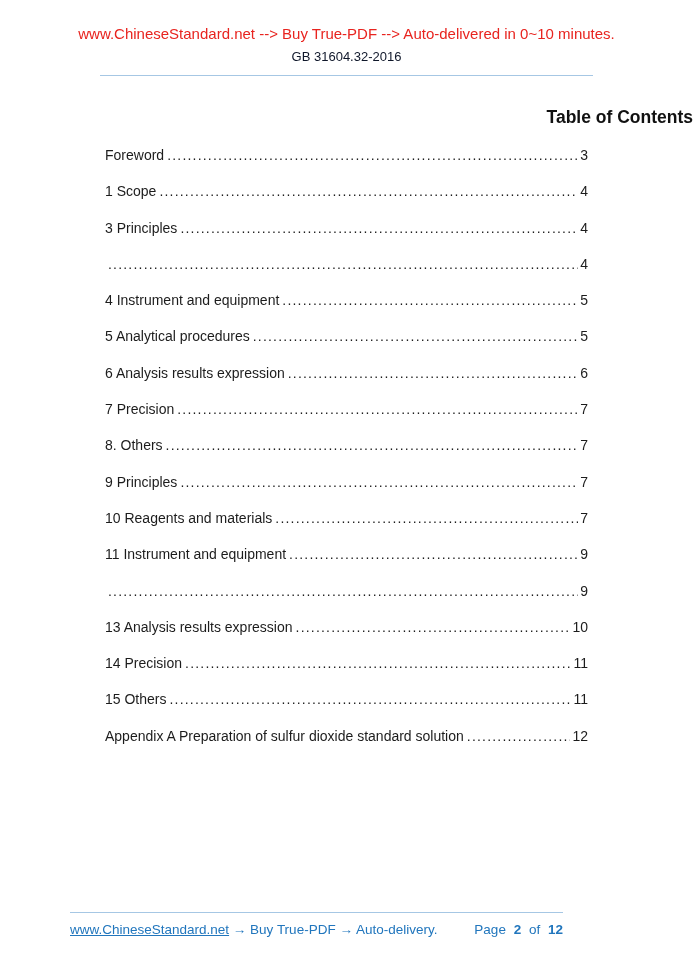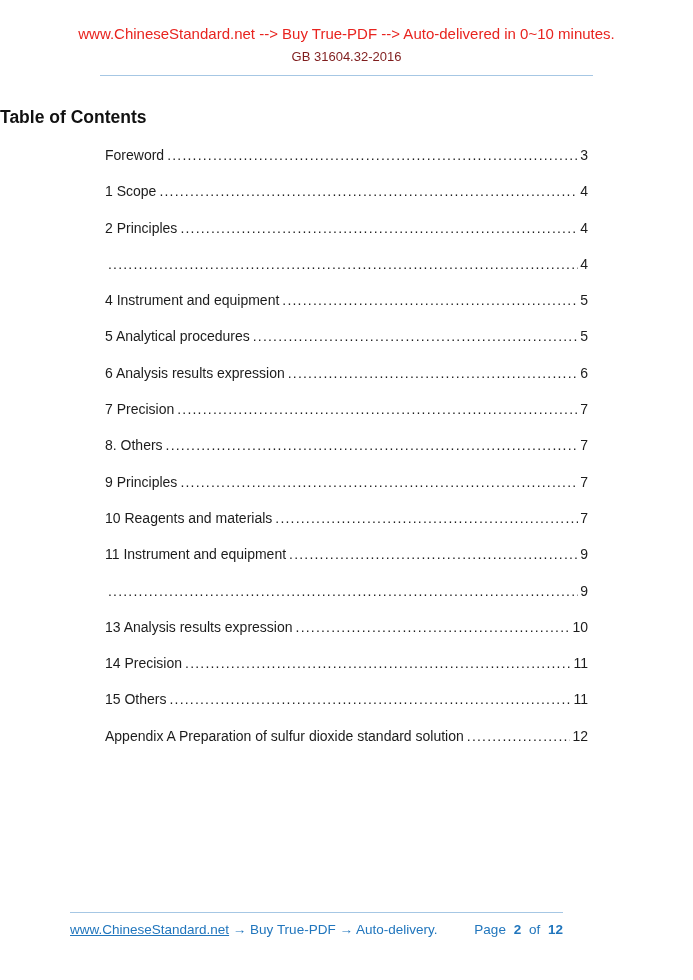--- a/index.html
+++ b/index.html
@@ -20,33 +20,33 @@
     text-align: center;
     font-size: 15px;
     line-height: 16px;
     color: #e8241f;
   }
   .std-code {
     margin-top: 8px;
     text-align: center;
     font-size: 13px;
     line-height: 13px;
-    color: #7f1d1d;
+    color: #0f172a;
   }
   .rule {
     width: 493px;
     margin: 0 auto;
     border-top: 1px solid #a6c7e4;
   }
   .header-rule { margin-top: 12px; }
 
   
   .title {
     margin-top: 31px;
-    text-align: left;
+    text-align: right;
     font-size: 17.5px;
     line-height: 20px;
     font-weight: bold;
     color: #111111;
   }
 
   
   .toc {
     margin: 10px 105px 0 105px;
     width: 483px;
@@ -112,21 +112,21 @@
         <span class="toc-label">Foreword</span>
         <span class="toc-dots">............................................................................................................................................................................................................................</span>
         <span class="toc-page">3</span>
       </div>
       <div class="toc-row">
         <span class="toc-label">1 Scope</span>
         <span class="toc-dots">............................................................................................................................................................................................................................</span>
         <span class="toc-page">4</span>
       </div>
       <div class="toc-row">
-        <span class="toc-label">2 Principles</span>
+        <span class="toc-label">3 Principles</span>
         <span class="toc-dots">............................................................................................................................................................................................................................</span>
         <span class="toc-page">4</span>
       </div>
       <div class="toc-row">
         <span class="toc-dots">............................................................................................................................................................................................................................</span>
         <span class="toc-page">4</span>
       </div>
       <div class="toc-row">
         <span class="toc-label">4 Instrument and equipment</span>
         <span class="toc-dots">............................................................................................................................................................................................................................</span>

